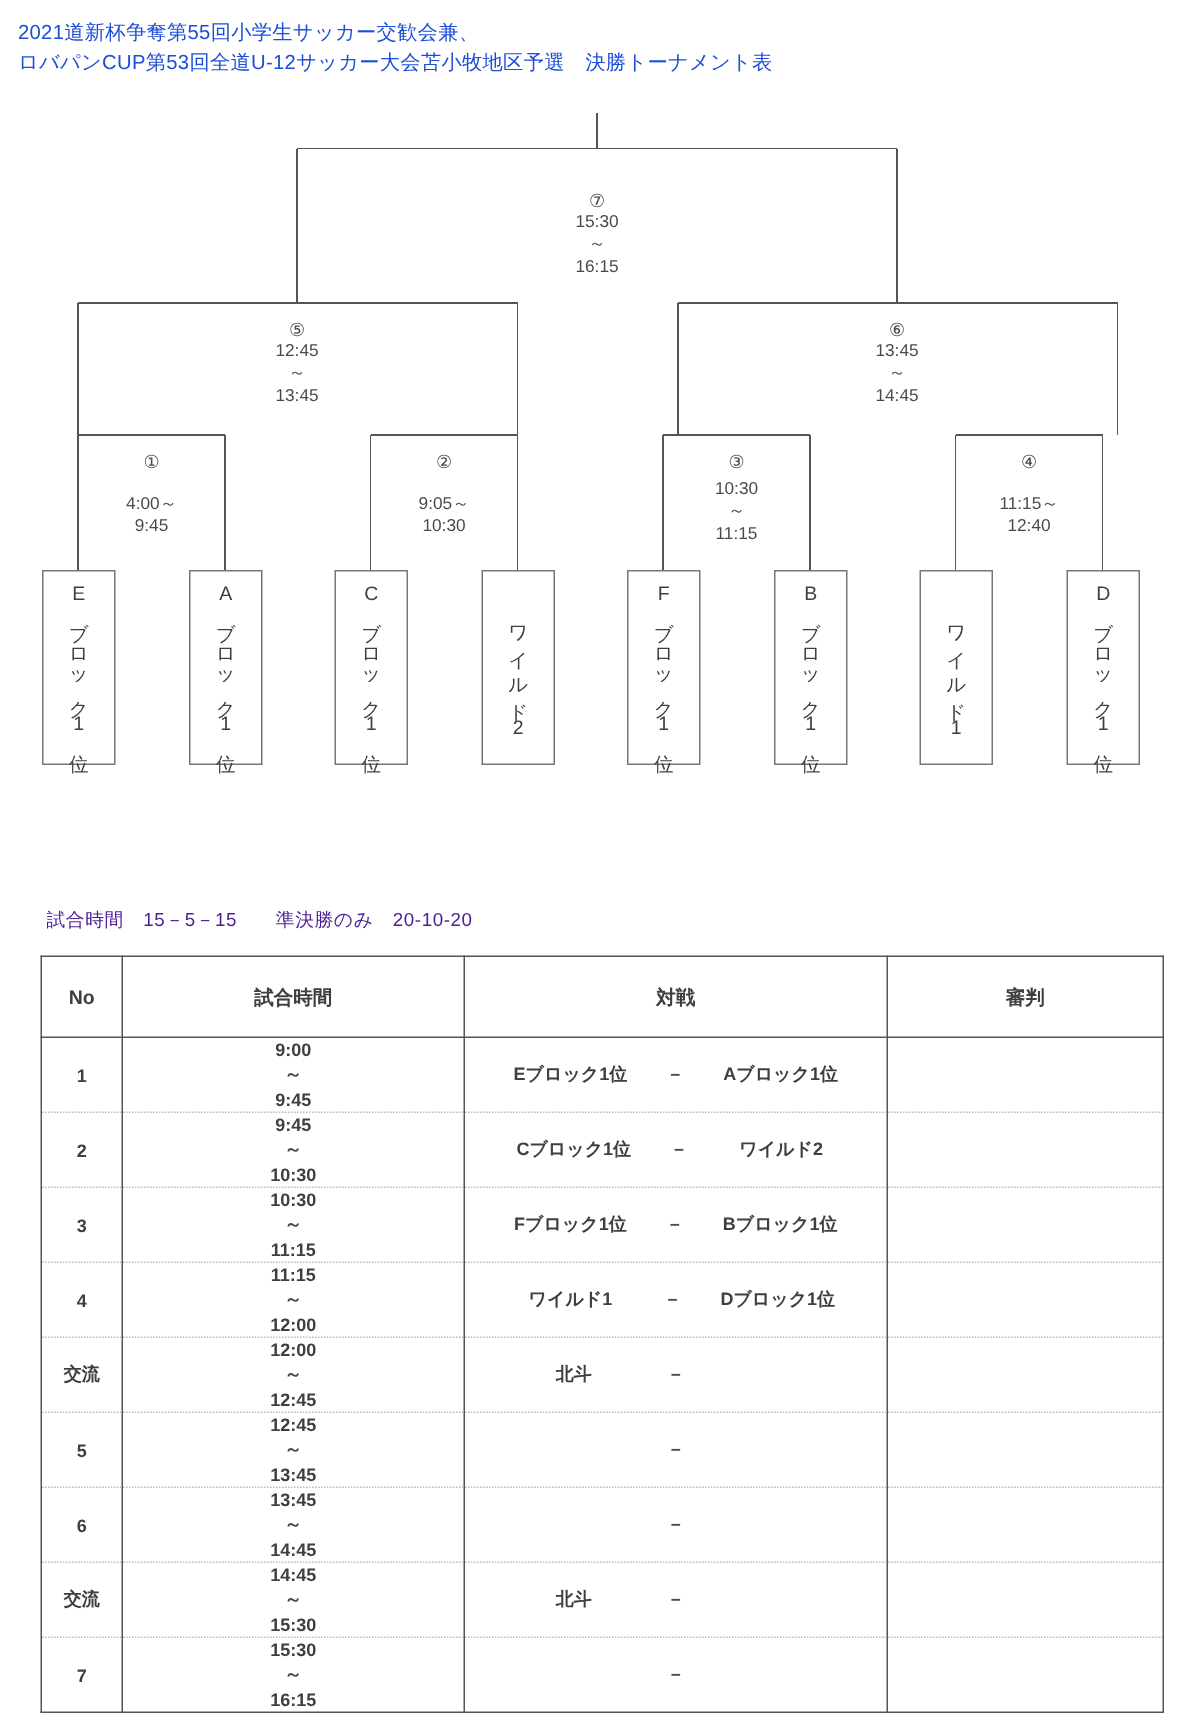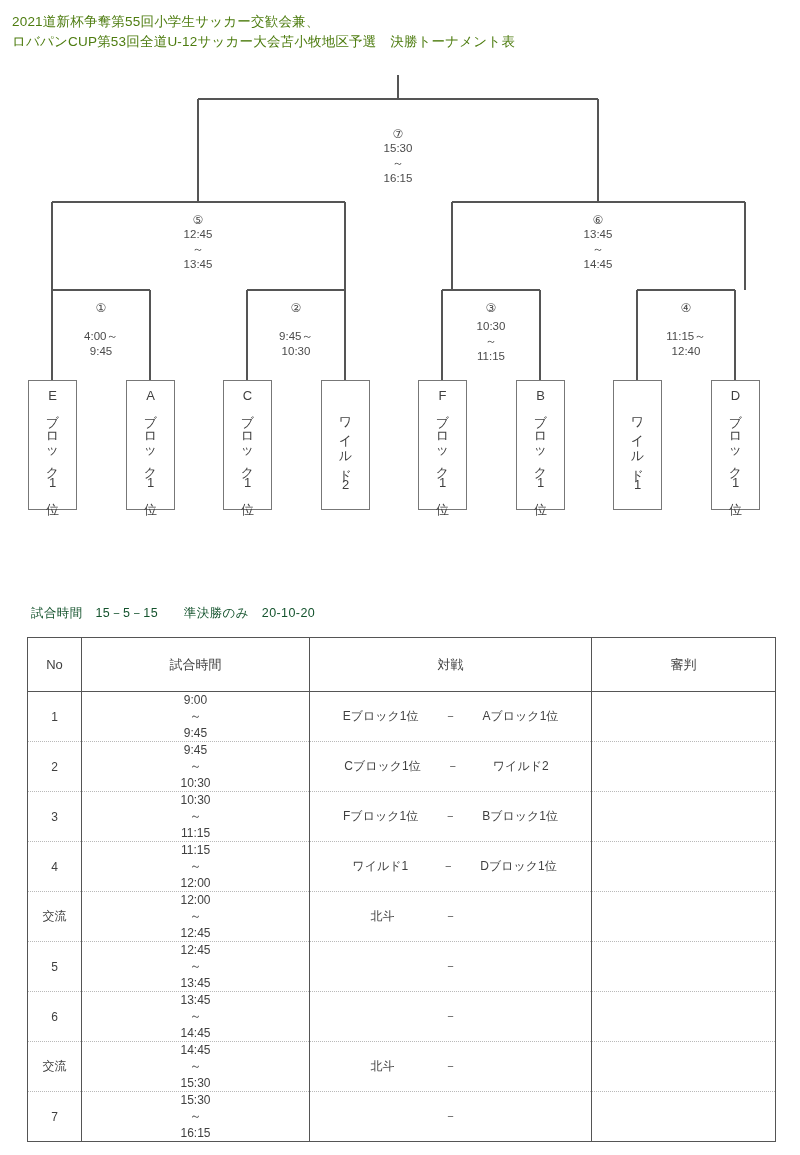--- a/index.html
+++ b/index.html
@@ -17,21 +17,21 @@
   }
 
   
   #title {
     position: absolute;
     left: 12px;
     top: 12px;
     width: 770px;
     font-size: 13.5px;
     line-height: 20px;
-    color: #4d7c0f;
+    color: #1d4ed8;
     letter-spacing: 0.2px;
     white-space: pre-line;
   }
 
   
   #bracket {
     position: absolute;
     left: 0;
     top: 75px;
     width: 800px;
@@ -78,21 +78,21 @@
     color: #3f3f3f;
     white-space: nowrap;
   }
 
   
   #legend {
     position: absolute;
     left: 31px;
     top: 605px;
     font-size: 12.5px;
-    color: #14532d;
+    color: #4c1d95;
     letter-spacing: 0.4px;
     white-space: pre;
   }
 
   
   #schedule {
     position: absolute;
     left: 27px;
     top: 637px;
     width: 748px;
@@ -102,21 +102,21 @@
   #schedule col.c-no    { width: 54px; }
   #schedule col.c-time  { width: 228px; }
   #schedule col.c-match { width: 282px; }
   #schedule col.c-ref   { width: 184px; }
 
   #schedule th, #schedule td {
     border-left: 1.2px solid #555;
     border-right: 1.2px solid #555;
     border-top: 1px dotted #b9b9b9;
     border-bottom: 1px dotted #b9b9b9;
-    font-weight: normal;
+    font-weight: bold;
     font-size: 12px;
     color: #3f3f3f;
     text-align: center;
     height: 49px;
     padding: 0;
     background: #ffffff;
   }
   #schedule thead th {
     height: 53px;
     font-size: 13px;
@@ -220,21 +220,21 @@
   </div>
 
   <div class="match-node" style="left:51px; top:226px; width:100px;">
     <span class="match-num">①</span>
     <span class="match-time" style="margin-top:14px;">4:00～
 9:45</span>
   </div>
 
   <div class="match-node" style="left:246px; top:226px; width:100px;">
     <span class="match-num">②</span>
-    <span class="match-time" style="margin-top:14px;">9:45～
+    <span class="match-time" style="margin-top:14px;">9:05～
 10:30</span>
   </div>
 
   <div class="match-node" style="left:441px; top:226px; width:100px;">
     <span class="match-num">③</span>
     <span class="match-time" style="margin-top:4px;">10:30
 ～
 11:15</span>
   </div>
 

